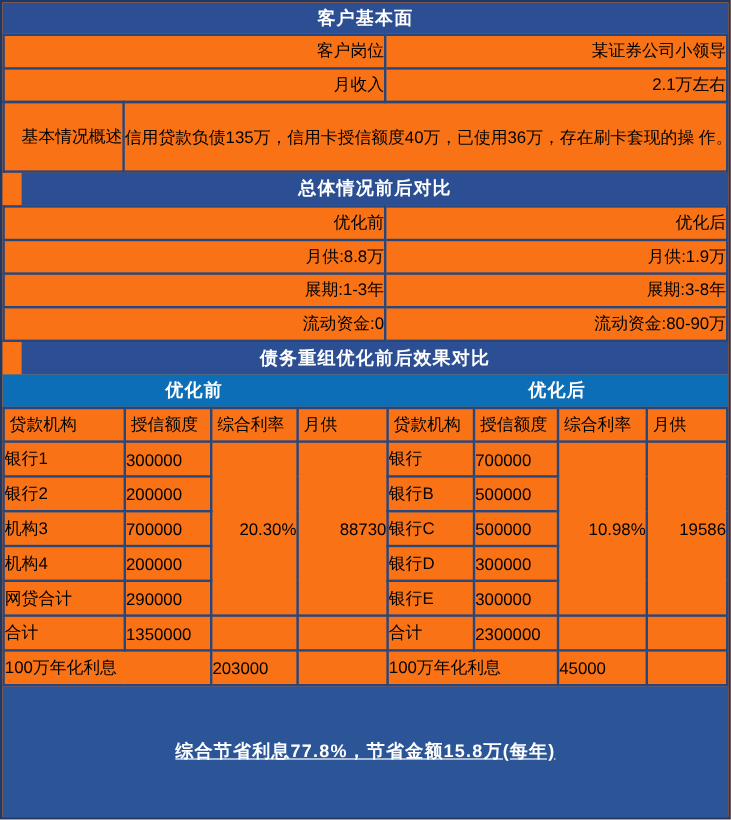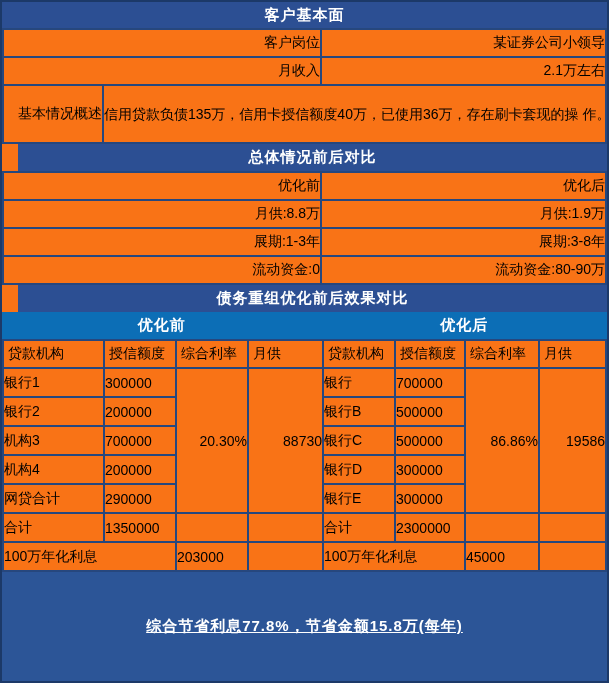--- a/index.html
+++ b/index.html
@@ -131,21 +131,21 @@
       <td class="l">综合利率</td>
       <td class="l">月供</td>
     </tr>
     <tr>
       <td class="l">银行1</td>
       <td class="r">300000</td>
       <td class="c" rowspan="5">20.30%</td>
       <td class="c" rowspan="5">88730</td>
       <td class="l">银行</td>
       <td class="r">700000</td>
-      <td class="c" rowspan="5">86.86%</td>
+      <td class="c" rowspan="5">10.98%</td>
       <td class="c" rowspan="5">19586</td>
     </tr>
     <tr>
       <td class="l">银行2</td>
       <td class="r">200000</td>
       <td class="l">银行B</td>
       <td class="r">500000</td>
     </tr>
     <tr>
       <td class="l">机构3</td>

